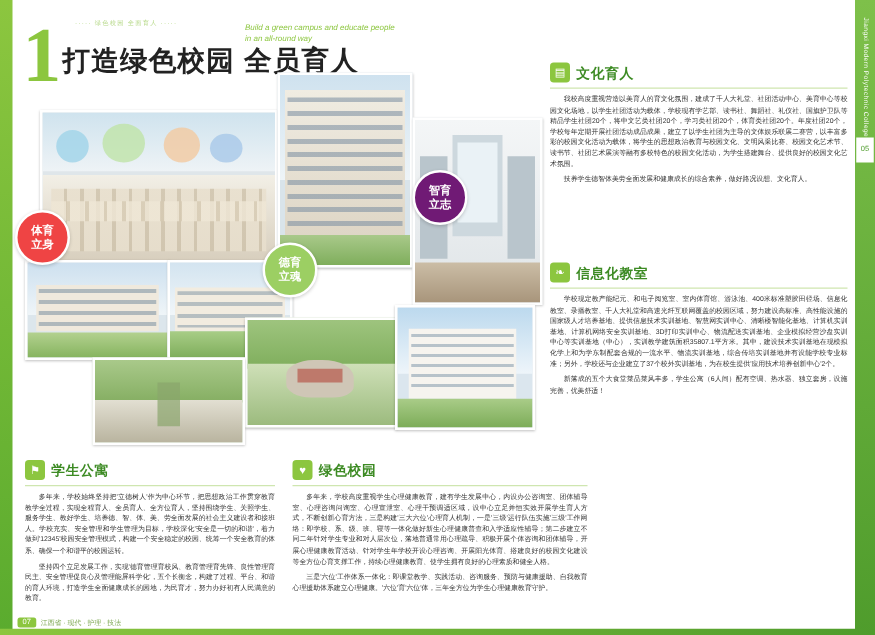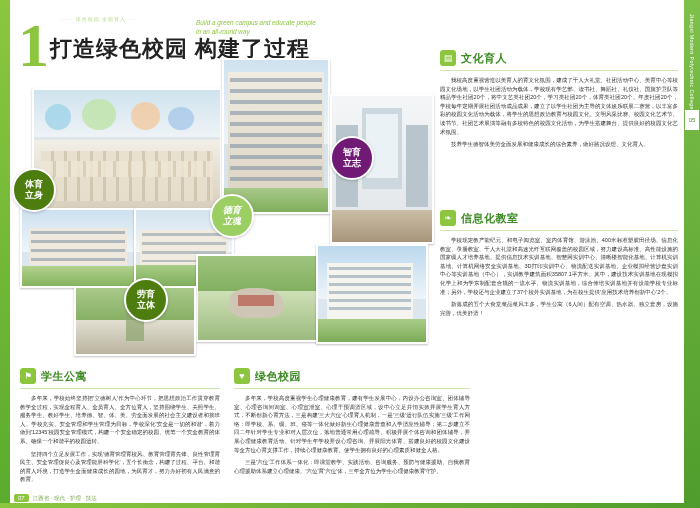--- a/index.html
+++ b/index.html
@@ -62,22 +62,22 @@
   .ph{position:absolute;overflow:hidden;border:2px solid #ffffff;box-shadow:0 1px 2px rgba(0,0,0,.25);}
   
   .lbl{
     position:absolute;width:40px;height:40px;border-radius:50%;
     background:#701a75;color:#ffffff;font-size:9px;font-weight:bold;
     display:flex;align-items:center;justify-content:center;
     line-height:11px;text-align:center;
     box-shadow:0 1px 3px rgba(0,0,0,.2);
     border:2px solid #ffffff;
   }
-  .lbl.soft{background:#4d7c0f;}
-  .lbl.soft2{background:#9ccf63;font-style:italic;}
+  .lbl.soft{background:#ef4444;}
+  .lbl.soft2{background:#9ccf63;}
   
   .sec{position:absolute;}
   .sec-head{display:flex;align-items:center;gap:5px;margin-bottom:4px;}
   .sec-ico{
     width:16px;height:16px;border-radius:3px;
     background:#8cc63f;color:#fff;font-size:9px;
     display:flex;align-items:center;justify-content:center;
   }
   .sec-title{font-size:11px;font-weight:bold;color:#3d8b24;letter-spacing:.5px;}
   .sec-rule{height:1px;background:#cfe6b0;margin:3px 0 5px 0;}
@@ -111,21 +111,21 @@
   <div class="left-band"></div>
   <div class="right-band">
     <div class="right-band-text">Jiangxi Modern Polytechnic College</div>
     <div class="right-pagebox">05</div>
   </div>
 
   <div class="big-num">1</div>
   <div class="head-deco">
     <div class="dotrow">·····  绿色校园 全面育人  ·····</div>
   </div>
-  <div class="head-title">打造绿色校园  构建了过程</div>
+  <div class="head-title">打造绿色校园  全员育人</div>
   <div class="head-sub">Build a green campus and educate people in an all-round way</div>
 
   <div class="collage">
 
     <div class="ph" style="left:18px;top:30px;width:186px;height:118px;background:#dfe6ea;">
       <div style="position:absolute;left:0;top:0;right:0;height:40%;background:linear-gradient(180deg,#cfe3ee,#eef3f6);"></div>
       <div style="position:absolute;left:6%;top:12%;width:14%;height:22%;border-radius:50%;background:#9fd3e8;opacity:.8;"></div>
       <div style="position:absolute;left:26%;top:8%;width:18%;height:26%;border-radius:50%;background:#bfe3a8;opacity:.8;"></div>
       <div style="position:absolute;left:52%;top:10%;width:16%;height:24%;border-radius:50%;background:#f3c9a0;opacity:.8;"></div>
       <div style="position:absolute;left:72%;top:14%;width:14%;height:20%;border-radius:50%;background:#a8c8e8;opacity:.8;"></div>
@@ -186,23 +186,20 @@
 
     <div class="lbl" style="left:316px;top:78px;">
       <span>智育<br>立志</span>
     </div>
     <div class="lbl soft" style="left:-2px;top:110px;">
       <span>体育<br>立身</span>
     </div>
     <div class="lbl soft2" style="left:196px;top:136px;">
       <span>德育<br>立魂</span>
     </div>
-    <div class="lbl soft" style="left:110px;top:220px;">
-      <span>劳育<br>立体</span>
-    </div>
   </div>
 
   <div class="sec" style="left:440px;top:50px;width:238px;">
     <div class="sec-head">
       <div class="sec-ico">▤</div>
       <div class="sec-title">文化育人</div>
     </div>
     <div class="sec-rule"></div>
     <div class="body-text">
       <p>我校高度重视营造以美育人的育文化氛围，建成了千人大礼堂、社团活动中心、美育中心等校园文化场地，以学生社团活动为载体，学校现有学艺部、读书社、舞蹈社、礼仪社、国旗护卫队等精品学生社团20个，将中文艺类社团20个，学习类社团20个，体育类社团20个。年度社团20个，学校每年定期开展社团活动成品成果，建立了以学生社团为主导的文体娱乐联展二赛营，以丰富多彩的校园文化活动为载体，将学生的思想政治教育与校园文化、文明风采比赛、校园文化艺术节、读书节、社团艺术展演等融有多校特色的校园文化活动，为学生搭建舞台、提供良好的校园文化艺术氛围。</p>

